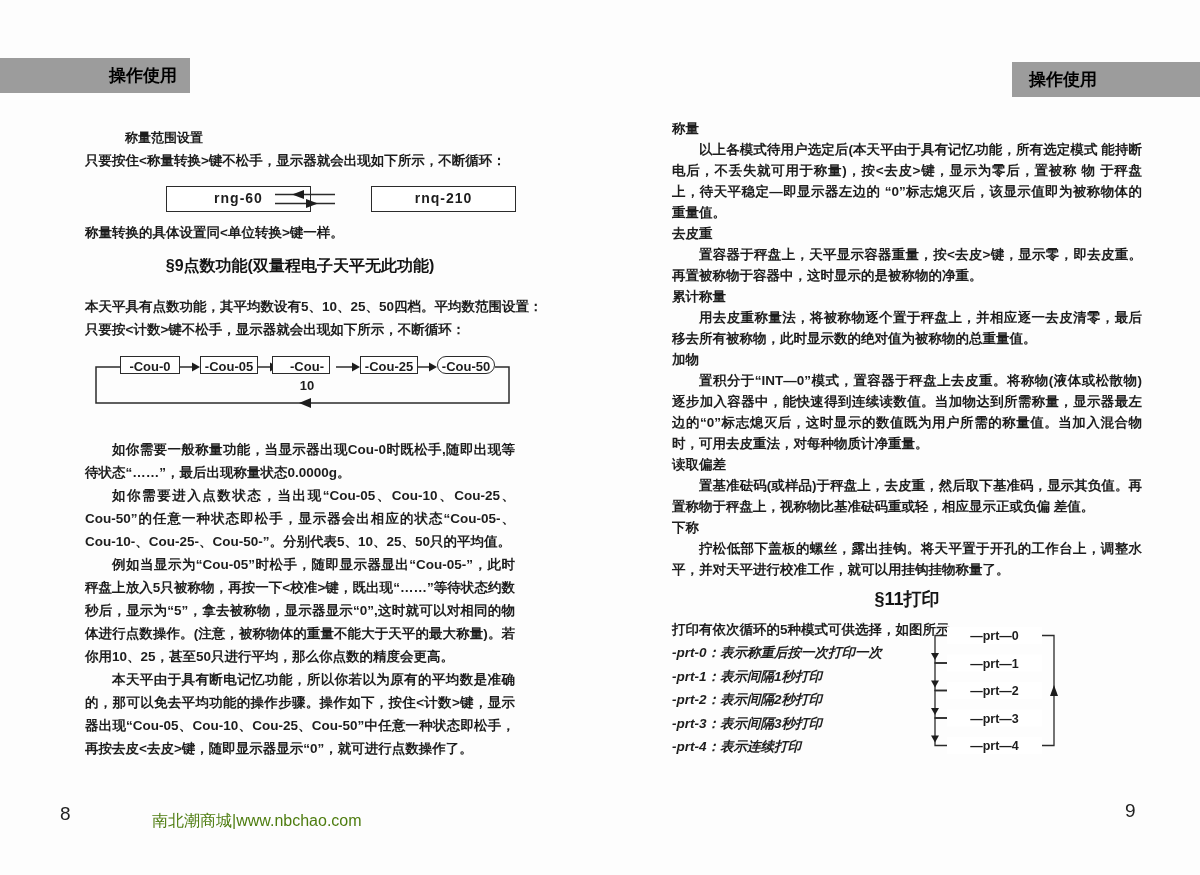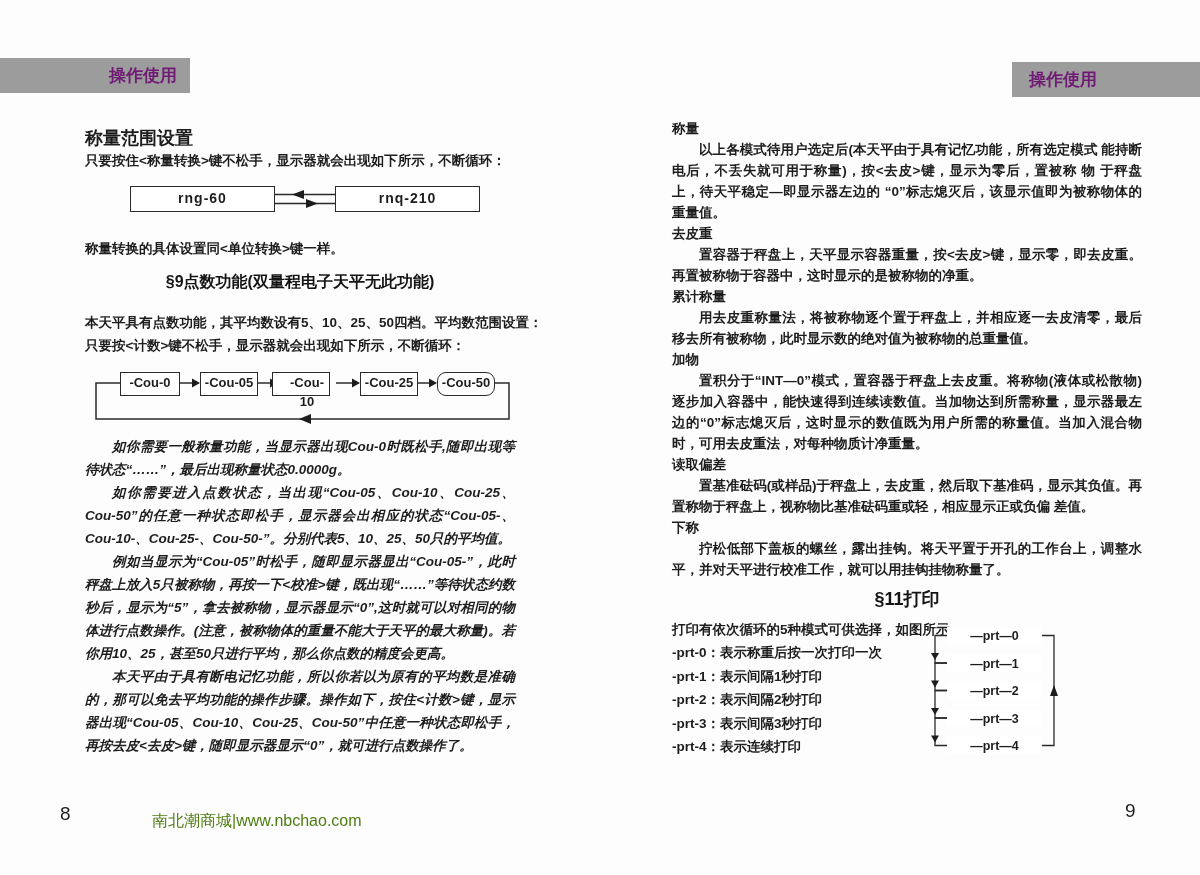--- a/index.html
+++ b/index.html
@@ -9,76 +9,76 @@
     font-family:"Liberation Sans","DejaVu Sans",sans-serif;
     color:#1c1c1c;
     position:relative;
     overflow:hidden;
   }
   .canvas { position:absolute; inset:0; background:#fdfdfd; }
 
   
   .header-bar {
     position:absolute; height:35px; background:#9c9c9c;
-    font-size:17px; font-weight:bold; color:#701a75; line-height:35px;
+    font-size:17px; font-weight:bold; color:#000000; line-height:35px;
   }
   .bar-left  { left:0; top:58px; width:190px; text-align:right; padding-right:13px; }
   .bar-right { left:1012px; top:62px; width:188px; text-align:left; padding-left:17px; }
 
   
   .content-left {
     position:absolute; left:85px; top:130px; width:430px;
     font-size:13.5px; font-weight:bold; color:#1d1d1d;
   }
-  .lbl { font-size:18px; line-height:16px; }
+  .lbl { font-size:13px; line-height:16px;margin-left:40px; }
   .line1 { margin-top:6px; line-height:18px; white-space:nowrap; }
   .rng-diagram { position:relative; margin-top:16px; height:30px; }
   .rng-box {
     position:absolute; top:0; height:26px; border:1.5px solid #2b2b2b; background:#fff;
-    text-align:center; line-height:23px; font-size:14px; letter-spacing:1px;
+    text-align:center; line-height:23px; font-size:14px; letter-spacing:1px;margin-left:36px;
   }
   .rng-box.b1 { left:45px; width:145px; }
   .rng-box.b2 { left:250px; width:145px; }
   .rng-arrows { position:absolute; left:190px; top:0; }
-  .line2 { margin-top:24px; line-height:18px; }
+  .line2 { margin-top:8px; line-height:18px; }
   .sec-heading { font-size:16px; font-weight:bold; text-align:center; color:#141414; }
   .h9 { margin-top:12px; line-height:24px; }
   .intro { margin-top:17px; line-height:23px; }
   .intro div { white-space:nowrap; }
   .cou-diagram { position:relative; margin-top:10px; height:62px; }
   .cou-svg { position:absolute; left:0; top:0; }
   .cou-box {
-    position:absolute; top:5px; height:24px; border:1.5px solid #2b2b2b; background:#fff;
+    position:absolute; top:5px; height:18px; border:1.5px solid #2b2b2b; background:#fff;
     text-align:center; line-height:19px; font-size:13px;
   }
   .cb0 { left:35px;  width:60px; }
   .cb1 { left:115px; width:58px; }
   .cb2 { left:187px; width:58px;padding-left:12px; }
   .cb3 { left:275px; width:58px; }
   .cb4 { left:352px; width:58px;border-radius:9px; }
-  .paras { margin-top:6px;font-style:italic; }
+  .paras { margin-top:25px; }
   .para { line-height:23px; text-indent:2em; text-align:justify; }
 
   .page-num { position:absolute; font-size:19px; font-weight:normal; color:#222; }
   .num-left  { left:60px;  top:803px; }
   .num-right { left:1125px; top:800px; }
   .footer-left { position:absolute; left:152px; top:811px; font-size:16px; font-weight:normal; color:#4d7c0f; }
 
   
   .content-right {
     position:absolute; left:672px; top:118px; width:470px;
     font-size:13.5px; font-weight:bold; color:#1d1d1d;
   }
   .h10 { font-size:17px; line-height:22px; margin-bottom:8px; letter-spacing:0.5px; }
   .blk-label { line-height:21px; }
   .blk-text  { line-height:21px; text-indent:2em; text-align:justify; }
   .h11 { font-size:18px; margin:7px 0 7px 0; line-height:24px; }
   .print-section { position:relative; height:150px; }
   .print-intro { line-height:23px; white-space:nowrap; }
-  .print-item  { line-height:23.5px; white-space:nowrap; }
+  .print-item  { line-height:23.5px; white-space:nowrap;font-style:italic; }
   .prt-svg { position:absolute; left:253px; top:6px; }
   .prt-label { font-size:12.5px; font-weight:bold; fill:#1d1d1d; }
   svg line, svg polyline { stroke:#2b2b2b; }
   svg polygon { fill:#1d1d1d; }
 </style>
 </head>
 <body>
 
 <div class="canvas">
 

